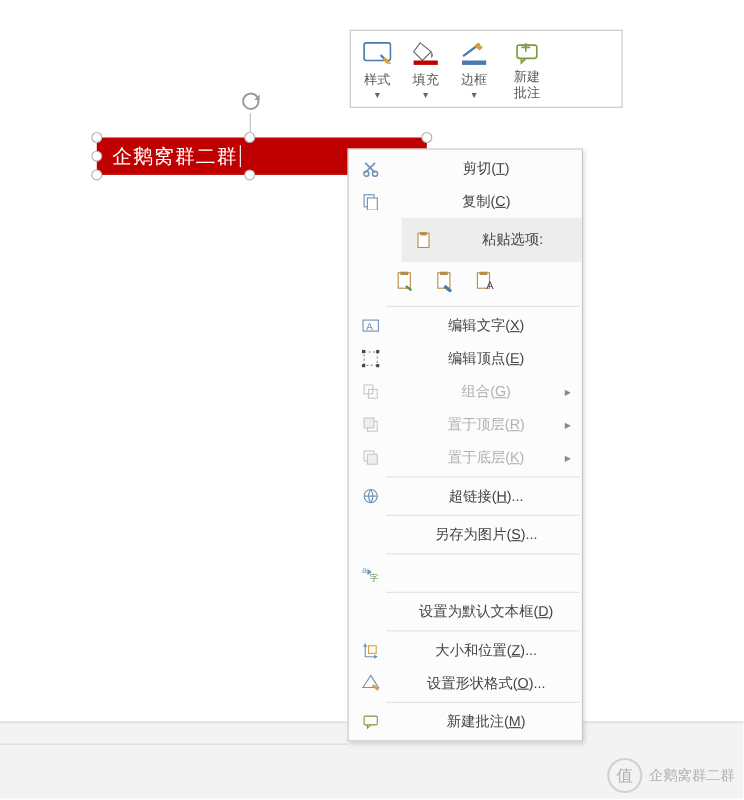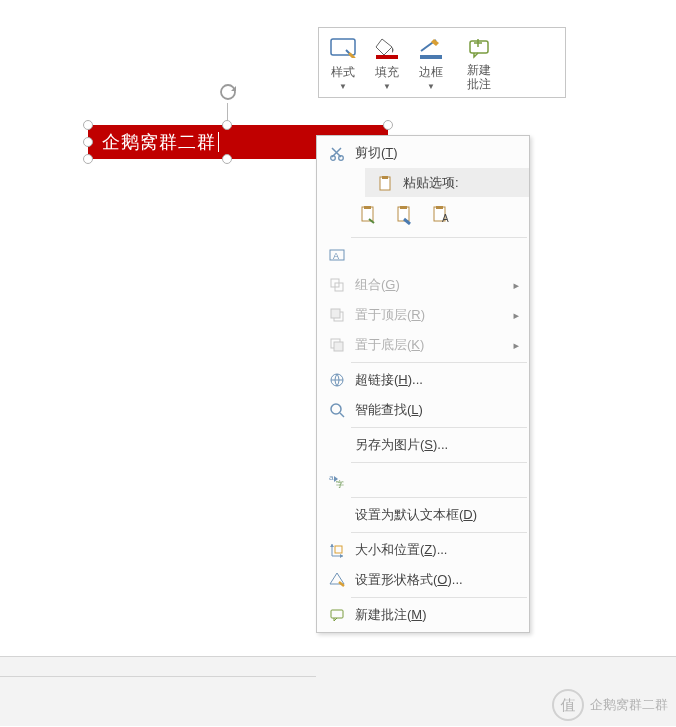--- a/index.html
+++ b/index.html
@@ -43,23 +43,23 @@
   .h.bl{left:83px;top:154px;} .h.bm{left:222px;top:154px;} .h.br{left:383px;top:154px;}
 
   
   .ctx {
     position:absolute; left:316px; top:135px; width:214px;
     background:#fcfcfc; border:1px solid #c6c6c6;
     box-shadow:2px 2px 4px rgba(0,0,0,.15);
     padding:2px 0;
   }
   .ctx .row {
-    display:flex; align-items:center; height:30px; padding-left:6px; position:relative;
-  }
-  .ctx .row.hdr { background:#ededed; height:29px;margin-left:48px; }
+    display:flex; align-items:center; height:30px; padding-left:6px; position:relative;text-align:center;
+  }
+  .ctx .row.hdr { background:#ededed; height:40px;margin-left:48px; }
   .ctx .row.disabled { color:#b0b0b0; }
   .ctx .icon-slot { width:28px; display:flex; align-items:center; justify-content:center; color:#6f93b7; }
   .ctx .row.disabled .icon-slot { color:#c7c7c7; }
   .ctx .lbl { flex:1; padding-left:4px; font-size:13px; }
   .ctx .arrow { position:absolute; right:10px; font-size:11px; color:#888; }
   .ctx .sep { height:1px; background:#e1e1e1; margin:2px 2px 2px 34px; }
   .ctx .paste-opts { display:flex; gap:8px; padding:4px 0 6px 38px; }
   .ctx .paste-btn { width:28px; height:28px; border:1px solid transparent; display:flex; align-items:center; justify-content:center; border-radius:2px; }
   .under { text-decoration: underline; }
 
@@ -145,20 +145,29 @@
   <div class="row">
     <span class="icon-slot">
         <svg width="16" height="16">
           <path d="M3 3 L12 12 M12 3 L3 12" stroke="#6f93b7" stroke-width="1.5"></path>
           <circle cx="4" cy="13" r="2.3" fill="none" stroke="#6f93b7" stroke-width="1.3"></circle>
           <circle cx="12" cy="13" r="2.3" fill="none" stroke="#6f93b7" stroke-width="1.3"></circle>
         </svg>
       </span>
     <span class="lbl">剪切(<span class="under">T</span>)</span>
   </div>
+  <div class="row">
+    <span class="icon-slot">
+        <svg width="16" height="16">
+          <rect x="2" y="2" width="9" height="11" fill="none" stroke="#6f93b7"></rect>
+          <rect x="5" y="5" width="9" height="11" fill="#fff" stroke="#6f93b7"></rect>
+        </svg>
+      </span>
+    <span class="lbl">复制(<span class="under">C</span>)</span>
+  </div>
   <div class="row hdr">
     <span class="icon-slot">
         <svg width="16" height="16">
           <rect x="3" y="2" width="10" height="13" fill="#fff" stroke="#b78c44"></rect>
           <rect x="5" y="1" width="6" height="3" fill="#b78c44"></rect>
         </svg>
       </span>
     <span class="lbl" style="font-weight:500">粘贴选项:</span>
   </div>
   <div class="paste-opts">
@@ -185,20 +194,33 @@
       </div>
   </div>
   <div class="sep"></div>
   <div class="row">
     <span class="icon-slot">
         <svg width="16" height="16">
           <rect x="1" y="3" width="14" height="10" fill="none" stroke="#6f93b7"></rect>
           <text x="4" y="12" font-size="9" fill="#6f93b7">A</text>
         </svg>
       </span>
+    <span class="lbl">编辑文字(<span class="under">X</span>)</span>
+  </div>
+  <div class="row">
+    <span class="icon-slot">
+        <svg width="16" height="16">
+          <rect x="2" y="2" width="12" height="12" fill="none" stroke="#6f93b7" stroke-dasharray="2 2"></rect>
+          <rect x="0" y="0" width="3" height="3" fill="#444"></rect>
+          <rect x="13" y="0" width="3" height="3" fill="#444"></rect>
+          <rect x="0" y="13" width="3" height="3" fill="#444"></rect>
+          <rect x="13" y="13" width="3" height="3" fill="#444"></rect>
+        </svg>
+      </span>
+    <span class="lbl">编辑顶点(<span class="under">E</span>)</span>
   </div>
   <div class="row disabled">
     <span class="icon-slot">
         <svg width="16" height="16">
           <rect x="2" y="2" width="8" height="8" fill="none" stroke="currentColor"></rect>
           <rect x="6" y="6" width="8" height="8" fill="none" stroke="currentColor"></rect>
         </svg>
       </span>
     <span class="lbl">组合(<span class="under">G</span>)</span>
     <span class="arrow">▸</span>
@@ -225,29 +247,20 @@
   </div>
   <div class="sep"></div>
   <div class="row">
     <span class="icon-slot">
         <svg width="16" height="16">
           <circle cx="8" cy="8" r="6" fill="none" stroke="#6f93b7"></circle>
           <path d="M2 8 h12 M8 2 q4 6 0 12 M8 2 q-4 6 0 12" fill="none" stroke="#6f93b7"></path>
         </svg>
       </span>
     <span class="lbl">超链接(<span class="under">H</span>)...</span>
-  </div>
-  <div class="row">
-    <span class="icon-slot">
-        <svg width="16" height="16">
-          <circle cx="7" cy="7" r="5" fill="none" stroke="#6f93b7" stroke-width="1.5"></circle>
-          <path d="M11 11 l4 4" stroke="#6f93b7" stroke-width="1.5"></path>
-        </svg>
-      </span>
-    <span class="lbl">智能查找(<span class="under">L</span>)</span>
   </div>
   <div class="sep"></div>
   <div class="row">
     <span class="icon-slot"></span>
     <span class="lbl">另存为图片(<span class="under">S</span>)...</span>
   </div>
   <div class="sep"></div>
   <div class="row">
     <span class="icon-slot">
         <svg width="16" height="16">

